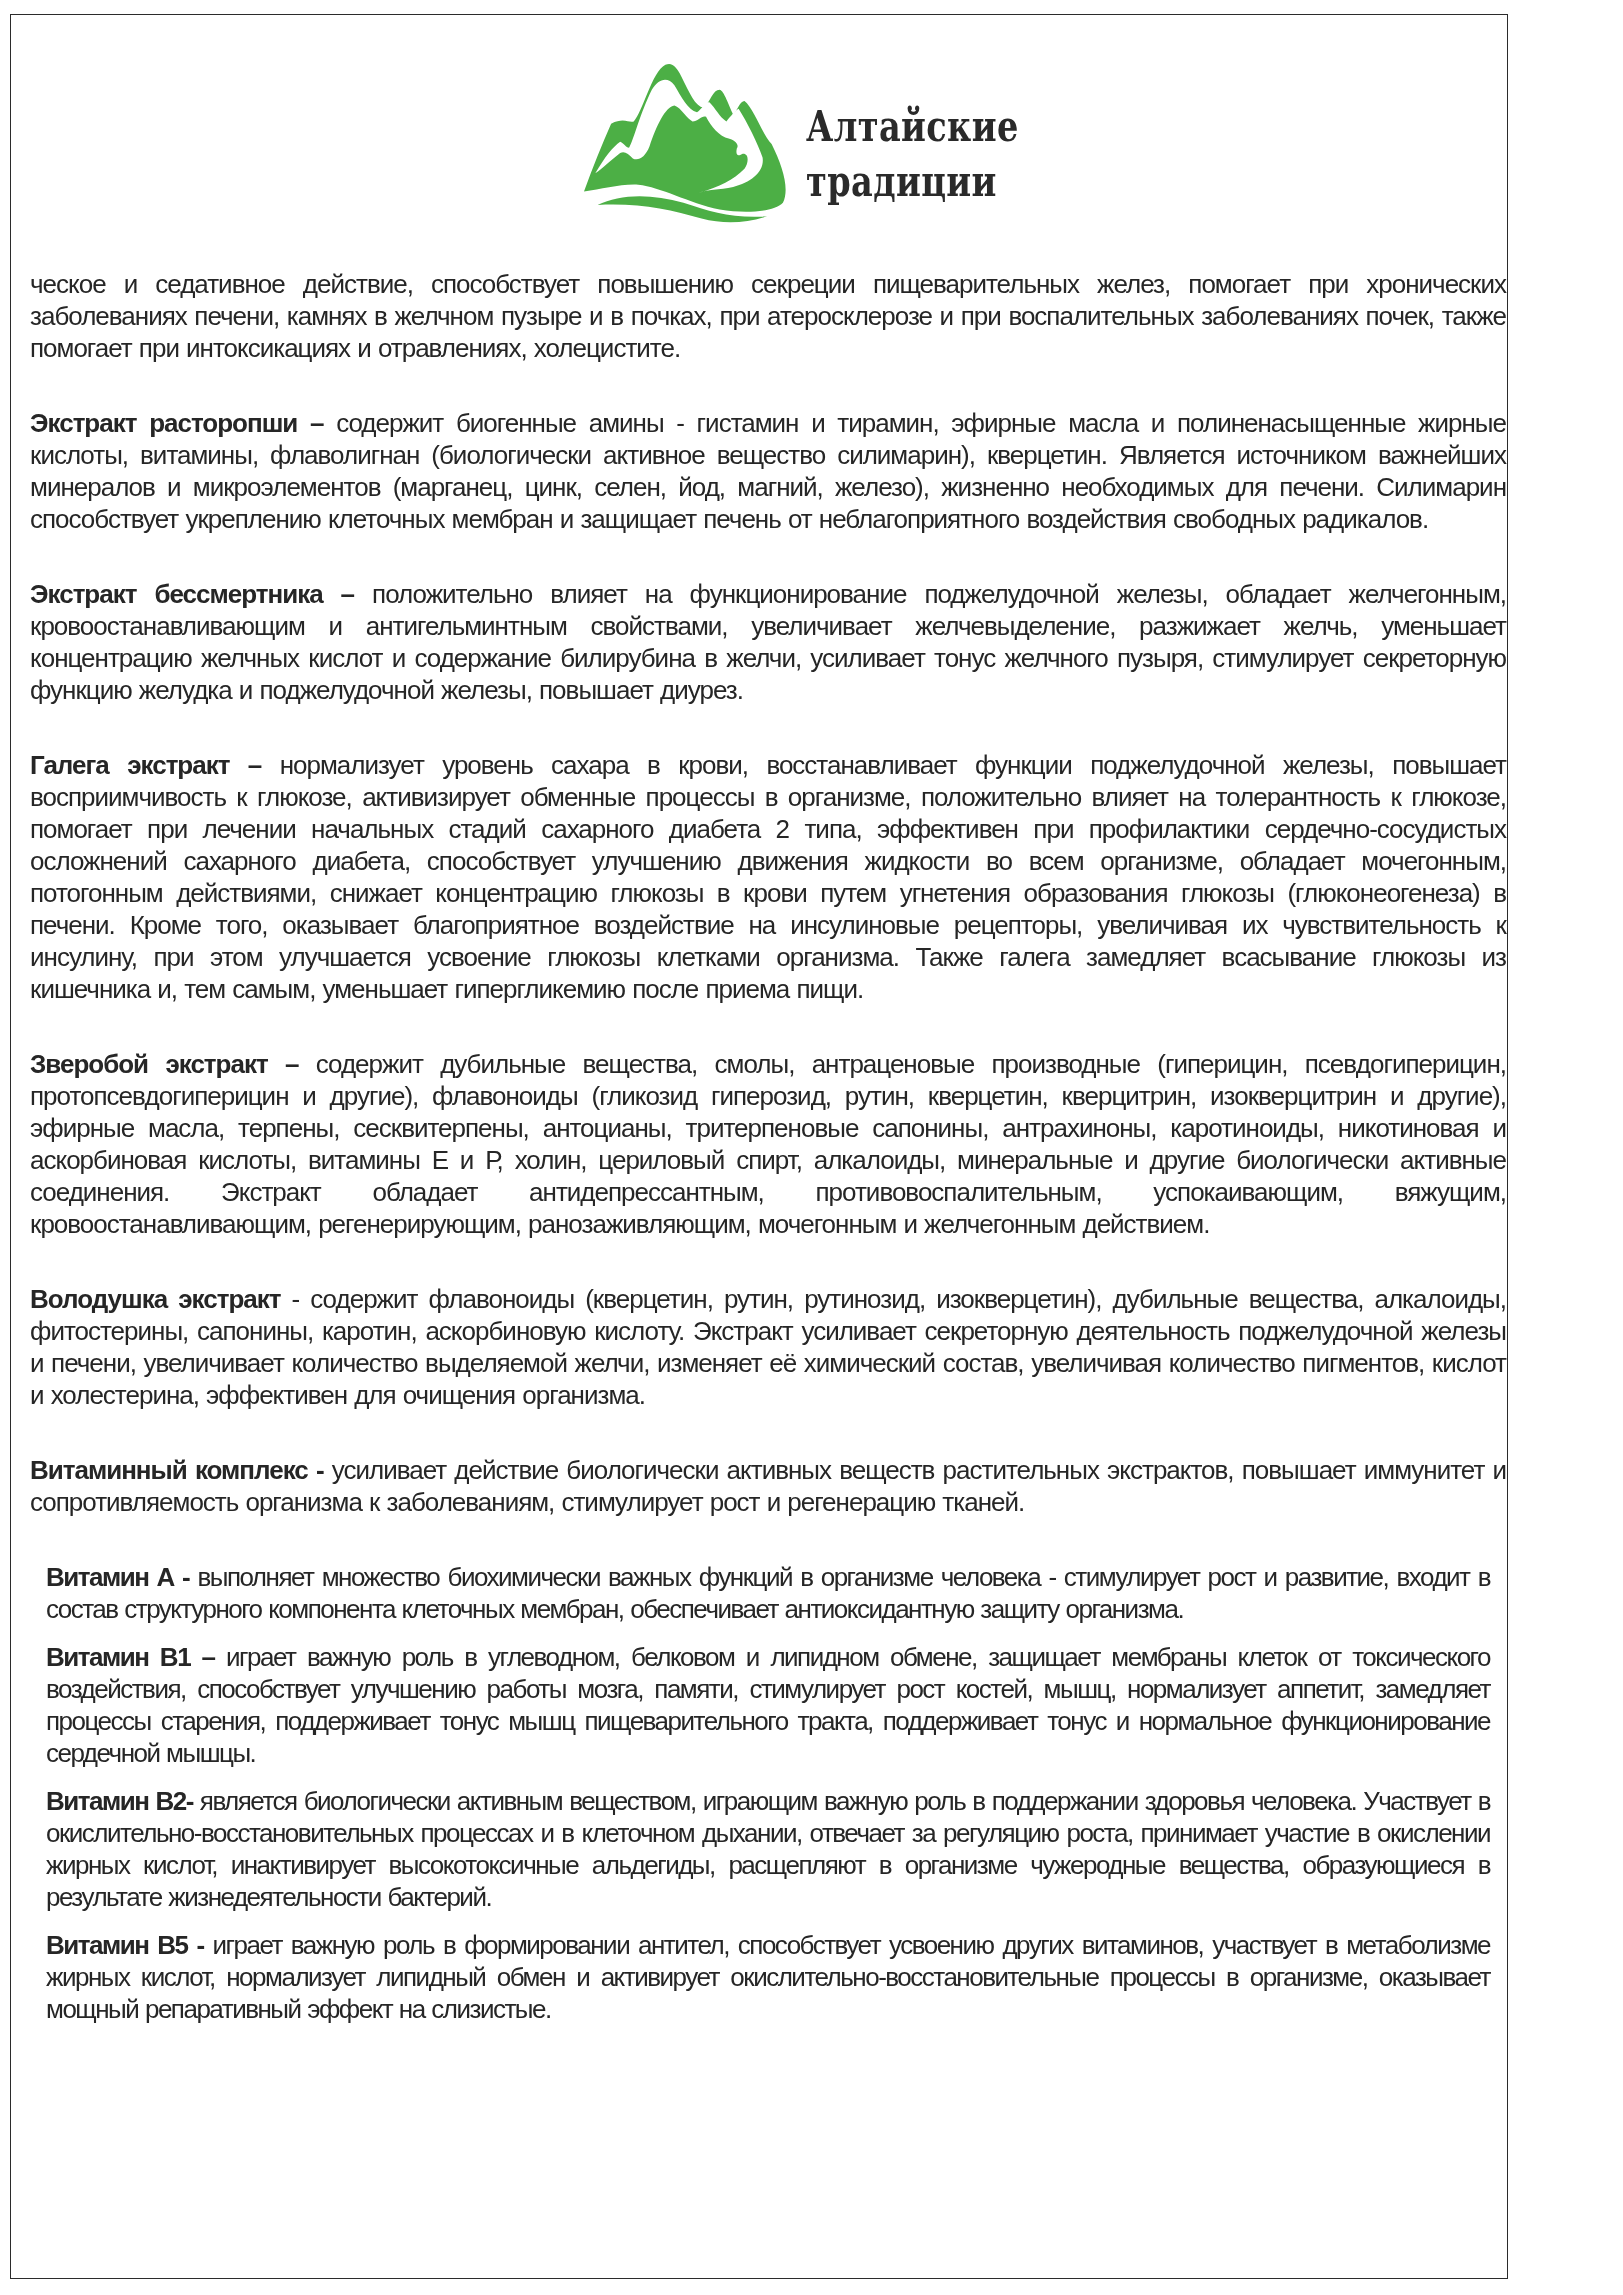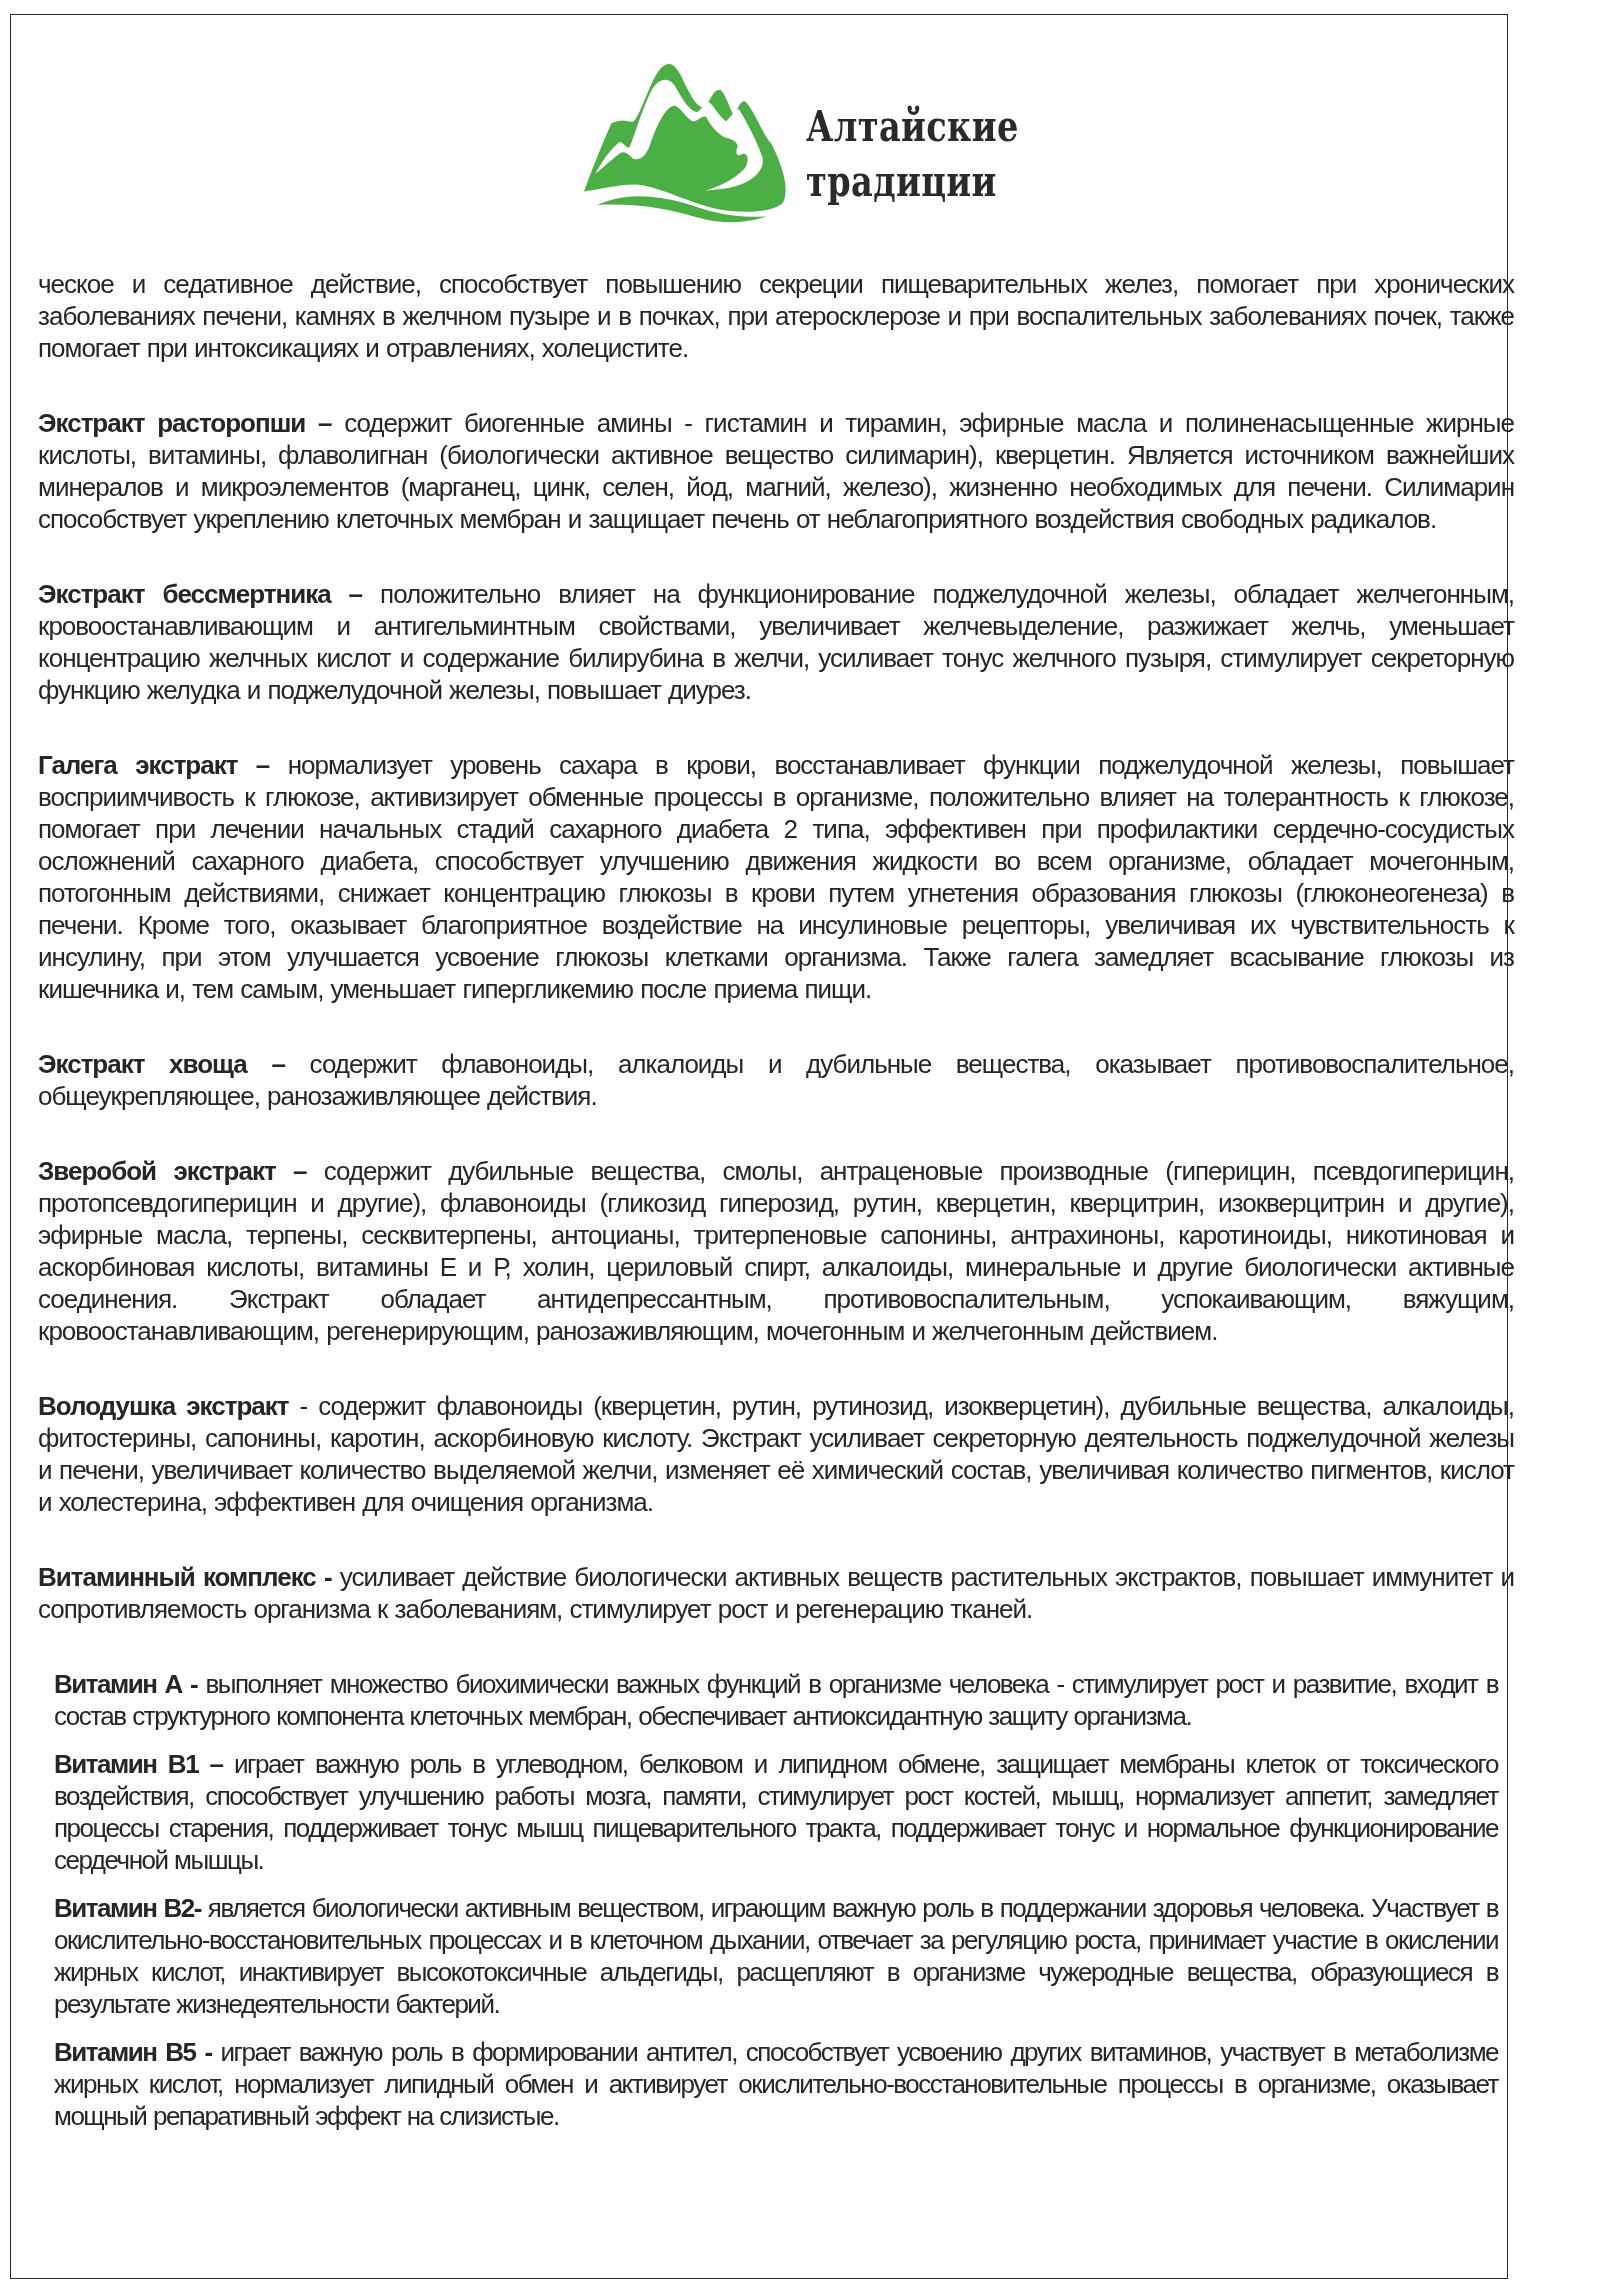--- a/index.html
+++ b/index.html
@@ -46,21 +46,21 @@
     font-weight: bold;
     font-size: 43px;
     line-height: 55px;
     color: #2a2a2a;
     transform: scaleX(0.78);
     transform-origin: left top;
     letter-spacing: 0.5px;
   }
   .content {
     position: absolute;
-    left: 38px;
+    left: 30px;
     top: 268px;
     width: 1476px;
   }
   .para {
     font-size: 26px;
     line-height: 32px;
     text-align: justify;
     transform: scaleX(1);
     margin: 0 0 43px 0;
     font-stretch: condensed;
@@ -109,23 +109,20 @@
   </p>
 
   <p class="para">
     <b>Экстракт бессмертника –</b><span> положительно влияет на функционирование поджелудочной железы, обладает желчегонным, кровоостанавливающим и антигельминтным свойствами, увеличивает желчевыделение, разжижает желчь, уменьшает концентрацию желчных кислот и содержание билирубина в желчи, усиливает тонус желчного пузыря, стимулирует секреторную функцию желудка и поджелудочной железы, повышает диурез.</span>
   </p>
 
   <p class="para">
     <b>Галега экстракт –</b><span> нормализует уровень сахара в крови, восстанавливает функции поджелудочной железы, повышает восприимчивость к глюкозе, активизирует обменные процессы в организме, положительно влияет на толерантность к глюкозе, помогает при лечении начальных стадий сахарного диабета 2 типа, эффективен при профилактики сердечно-сосудистых осложнений сахарного диабета, способствует улучшению движения жидкости во всем организме, обладает мочегонным, потогонным действиями, снижает концентрацию глюкозы в крови путем угнетения образования глюкозы (глюконеогенеза) в печени. Кроме того, оказывает благоприятное воздействие на инсулиновые рецепторы, увеличивая их чувствительность к инсулину, при этом улучшается усвоение глюкозы клетками организма. Также галега замедляет всасывание глюкозы из кишечника и, тем самым, уменьшает гипергликемию после приема пищи.</span>
   </p>
 
-  <p class="para">
-    <b>Экстракт хвоща –</b><span> содержит флавоноиды, алкалоиды и дубильные вещества, оказывает противовоспалительное, общеукрепляющее, ранозаживляющее действия.</span>
-  </p>
 
   <p class="para">
     <b>Зверобой экстракт –</b><span> содержит дубильные вещества, смолы, антраценовые производные (гиперицин, псевдогиперицин, протопсевдогиперицин и другие), флавоноиды (гликозид гиперозид, рутин, кверцетин, кверцитрин, изокверцитрин и другие), эфирные масла, терпены, сесквитерпены, антоцианы, тритерпеновые сапонины, антрахиноны, каротиноиды, никотиновая и аскорбиновая кислоты, витамины Е и Р, холин, цериловый спирт, алкалоиды, минеральные и другие биологически активные соединения. Экстракт обладает антидепрессантным, противовоспалительным, успокаивающим, вяжущим, кровоостанавливающим, регенерирующим, ранозаживляющим, мочегонным и желчегонным действием.</span>
   </p>
 
   <p class="para">
     <b>Володушка экстракт</b><span> - содержит флавоноиды (кверцетин, рутин, рутинозид, изокверцетин), дубильные вещества, алкалоиды, фитостерины, сапонины, каротин, аскорбиновую кислоту. Экстракт усиливает секреторную деятельность поджелудочной железы и печени, увеличивает количество выделяемой желчи, изменяет её химический состав, увеличивая количество пигментов, кислот и холестерина, эффективен для очищения организма.</span>
   </p>
 
   <p class="para">

